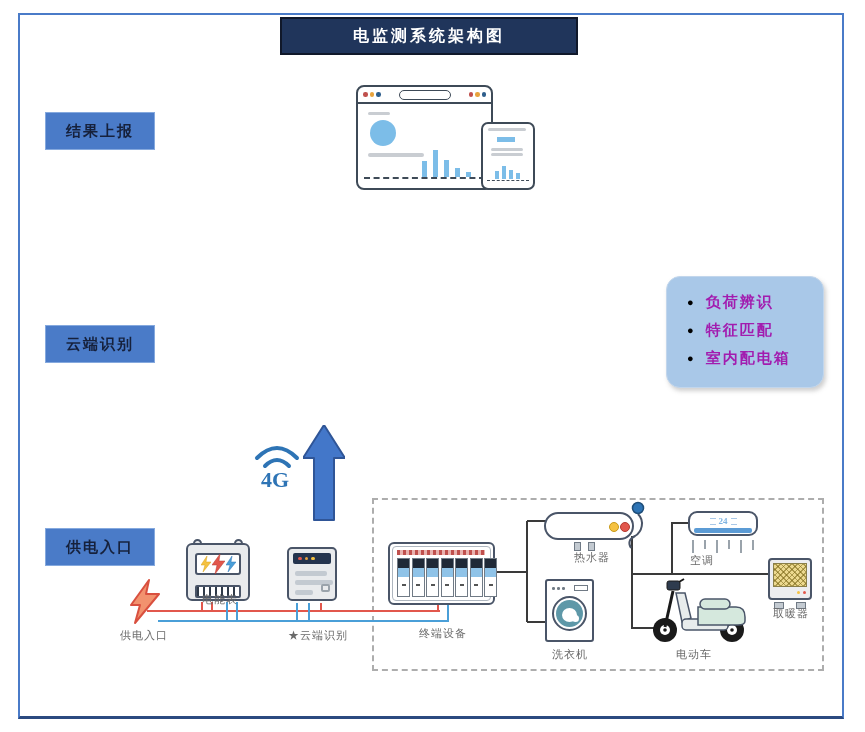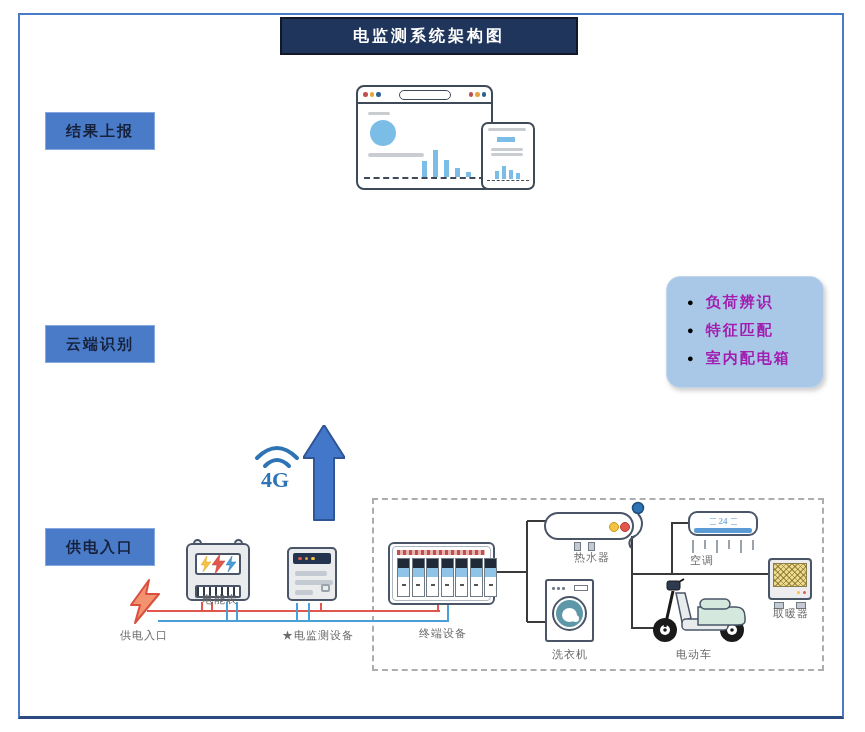--- a/index.html
+++ b/index.html
@@ -275,21 +275,21 @@
         <div class="mon-dot" style="background:#e2574c;"></div>
         <div class="mon-dot" style="background:#e8a33d;"></div>
         <div class="mon-dot" style="background:#f5c242;"></div>
       </div>
       <div class="mon-line" style="left:6px;top:22px;width:32px;"></div>
       <div class="mon-line" style="left:6px;top:31px;width:38px;"></div>
       <div class="mon-line" style="left:6px;top:41px;width:18px;"></div>
       <div class="abs mon-sq"></div>
     </div>
   </div>
-  <div class="dev-label" style="left:276px;top:628px;width:84px;">★电监测设备</div>
+  <div class="dev-label" style="left:276px;top:628px;width:84px;">★云端识别</div>
 
   <div class="abs dev dist">
     <div class="abs dist-inner"></div>
     <div class="abs dist-strip"></div>
     <div class="abs breaker-row">
       <div class="breaker">
           <div class="bk-top"></div>
           <div class="bk-mid"></div>
           <div class="bk-dot"></div>
         </div>

